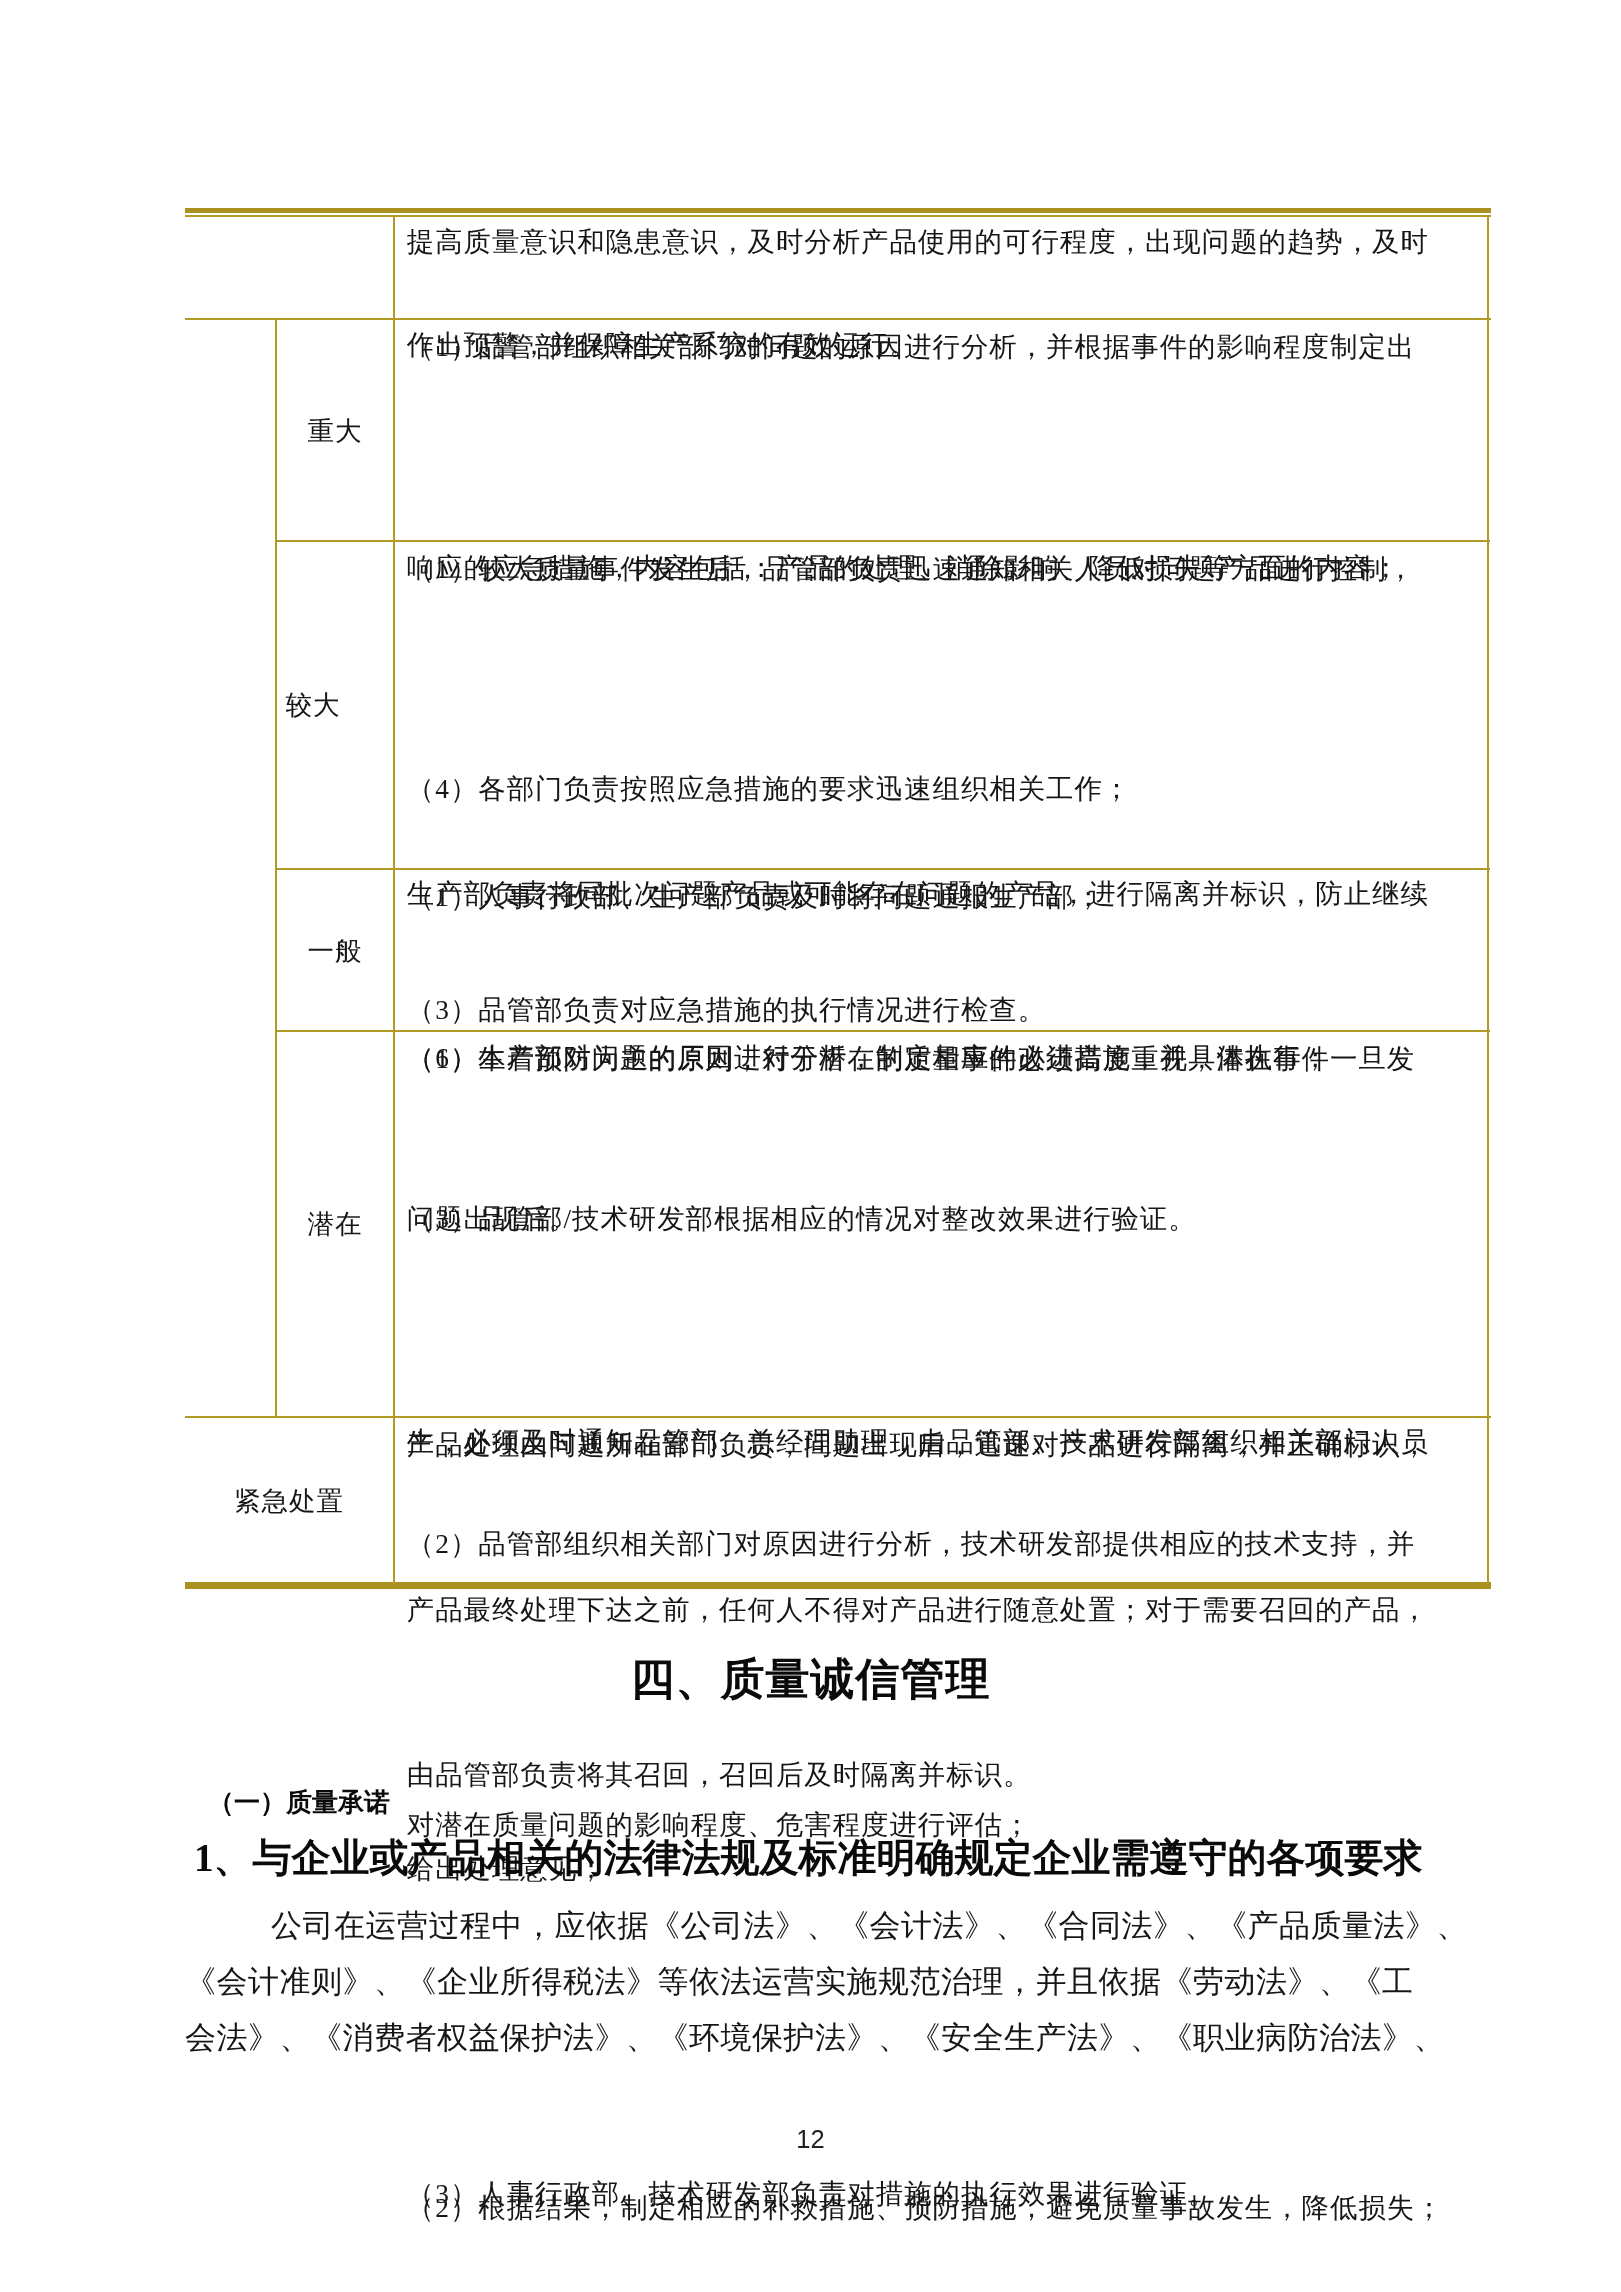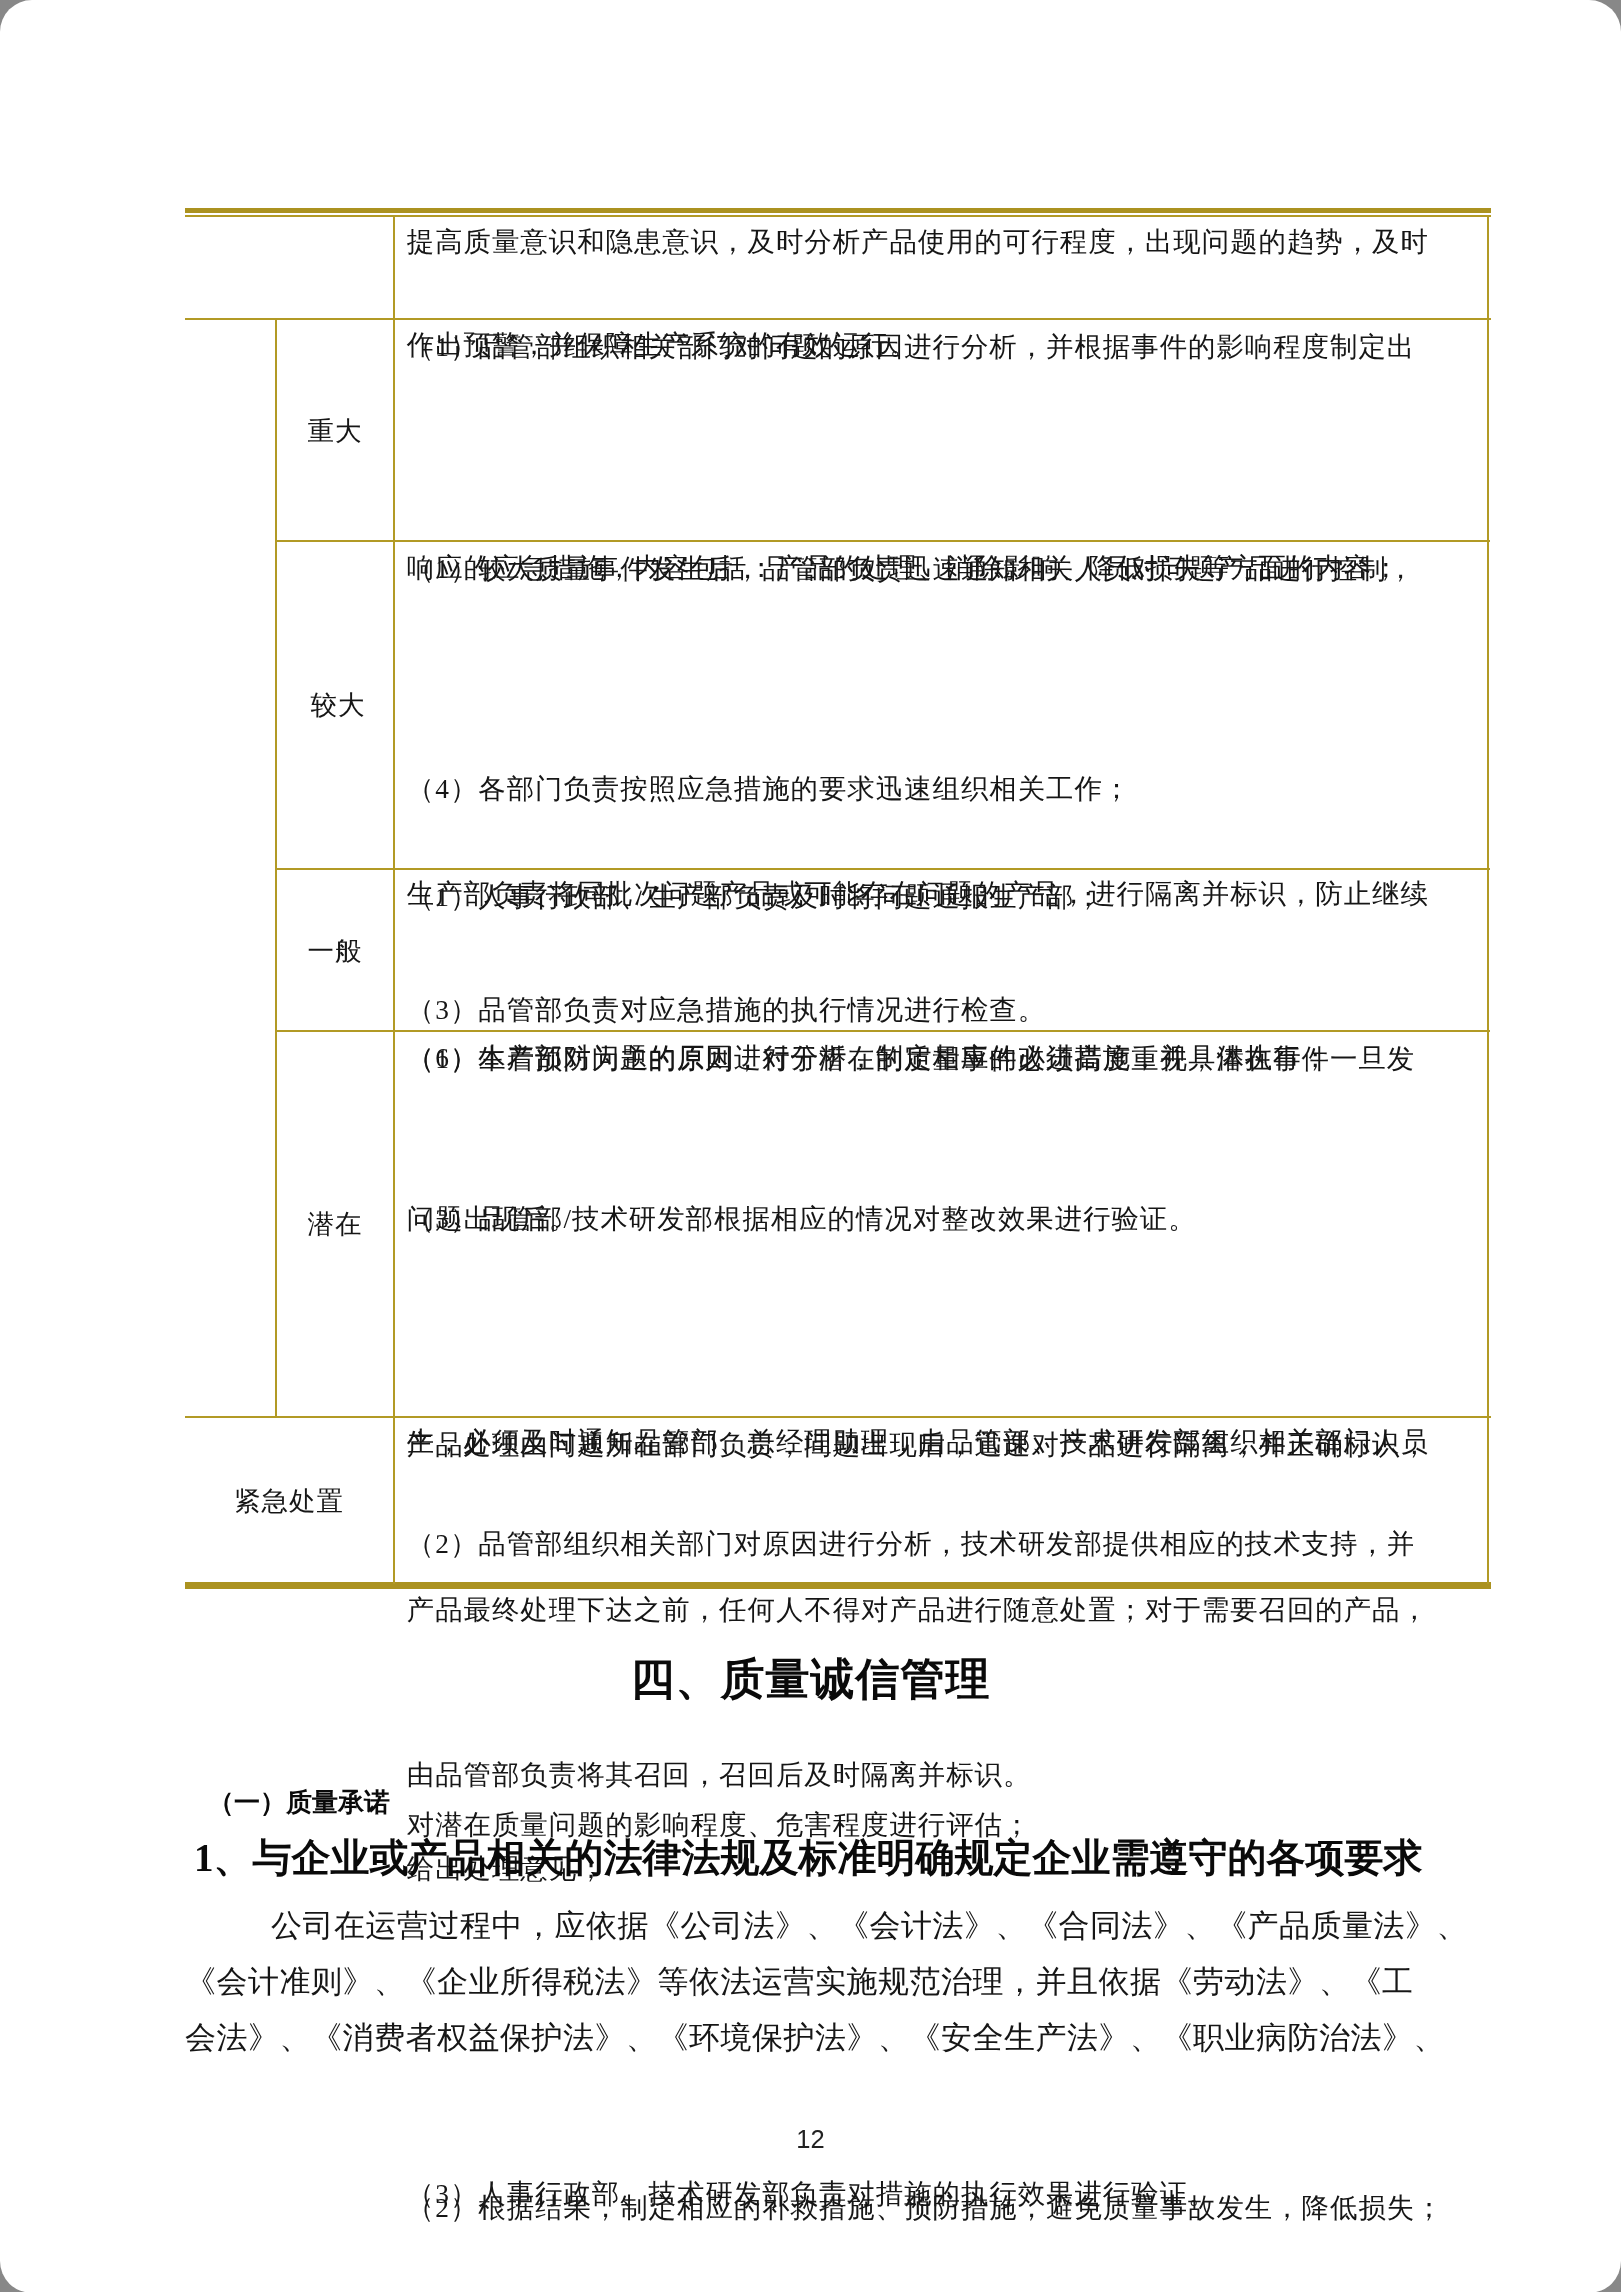--- a/index.html
+++ b/index.html
@@ -3,21 +3,20 @@
 <meta charset="utf-8">
 <style>
   html,body{margin:0;padding:0;background:#888;}
   .page{
     position:relative;
     width:1621px;height:2293px;
     background:#ffffff;
     overflow:hidden;
     font-family:"Liberation Serif","DejaVu Serif",serif;
     color:#161616;
-    border-radius:32px;
   }
   
   .tbl{position:absolute;left:185px;top:208px;width:1306px;height:1381px;}
   .gl{position:absolute;background:#b29a25;}
   .gl.thick{background:#ab9220;}
   .cell{position:absolute;box-sizing:border-box;}
   .cell-lines{font-size:27.4px;letter-spacing:1px;line-height:55px;white-space:nowrap;}
   .cell-lines > div{height:inherit;}
   .lab{display:flex;align-items:center;justify-content:center;
        font-size:26.5px;letter-spacing:1px;text-align:center;}
@@ -69,21 +68,21 @@
 
     <div class="cell c3 cell-lines" style="top:8.8px;height:103px;line-height:51px;">
       <div>提高质量意识和隐患意识，及时分析产品使用的可行程度，出现问题的趋势，及时</div>
       <div>作出预警，并保障生产系统的有效运行。</div>
     </div>
 
 
     <div class="cell lab" style="left:92px;top:112px;width:116px;height:221px;">
       <div>重大</div>
     </div>
-    <div class="cell lab" style="left:101px;top:334px;width:104px;height:325px;">
+    <div class="cell lab" style="left:76px;top:334px;width:104px;height:325px;">
       <div>较大</div>
     </div>
     <div class="cell lab" style="left:92px;top:662px;width:116px;height:161px;">
       <div>一般</div>
     </div>
     <div class="cell lab" style="left:92px;top:824px;width:116px;height:383px;text-align:right;">
       <div>潜在</div>
     </div>
 
     <div class="cell c3 cell-lines" style="top:112px;height:221px;line-height:55px;">

